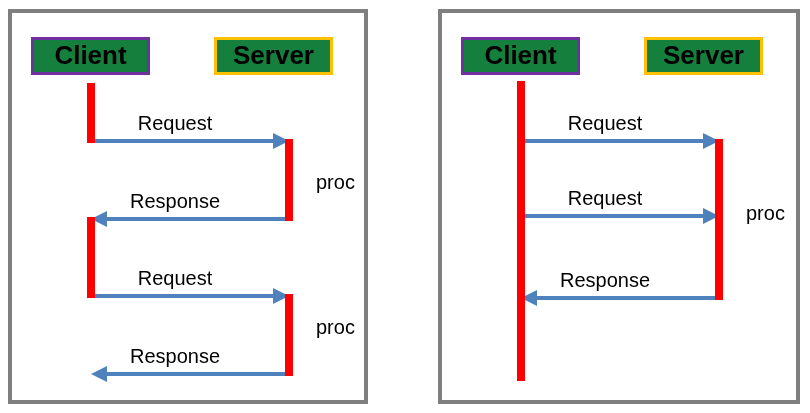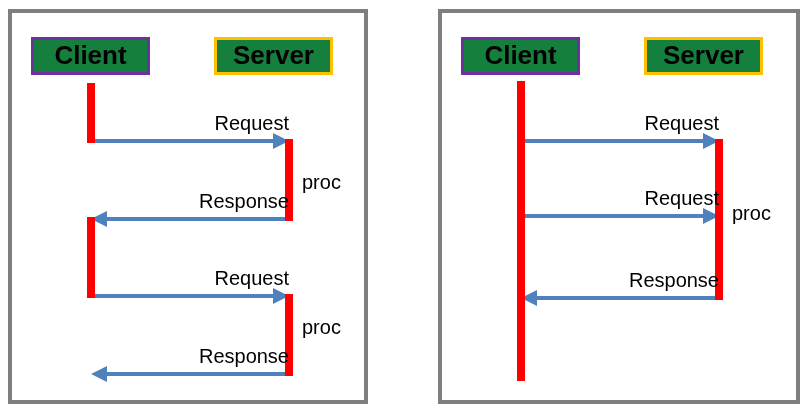--- a/index.html
+++ b/index.html
@@ -40,25 +40,25 @@
     border-top:8px solid transparent;border-bottom:8px solid transparent;
     border-left:16px solid #4F81BD;
   }
   .arrow.left .shaft{left:13px;right:0;}
   .arrow.left .head{
     position:absolute;left:0;top:0;width:0;height:0;
     border-top:8px solid transparent;border-bottom:8px solid transparent;
     border-right:16px solid #4F81BD;
   }
   .msg-label{
-    position:absolute;left:79px;width:198px;height:24px;line-height:24px;
-    text-align:right;font-size:20px;z-index:3;
+    position:absolute;left:64px;width:198px;height:24px;line-height:24px;
+    text-align:center;font-size:20px;z-index:3;
   }
   .proc-label{
-    position:absolute;left:290px;height:24px;line-height:24px;
+    position:absolute;left:304px;height:24px;line-height:24px;
     font-size:20px;z-index:3;
   }
 </style>
 </head>
 <body>
 
 <div class="canvas">
 
   <div class="panel panel-left">
 

